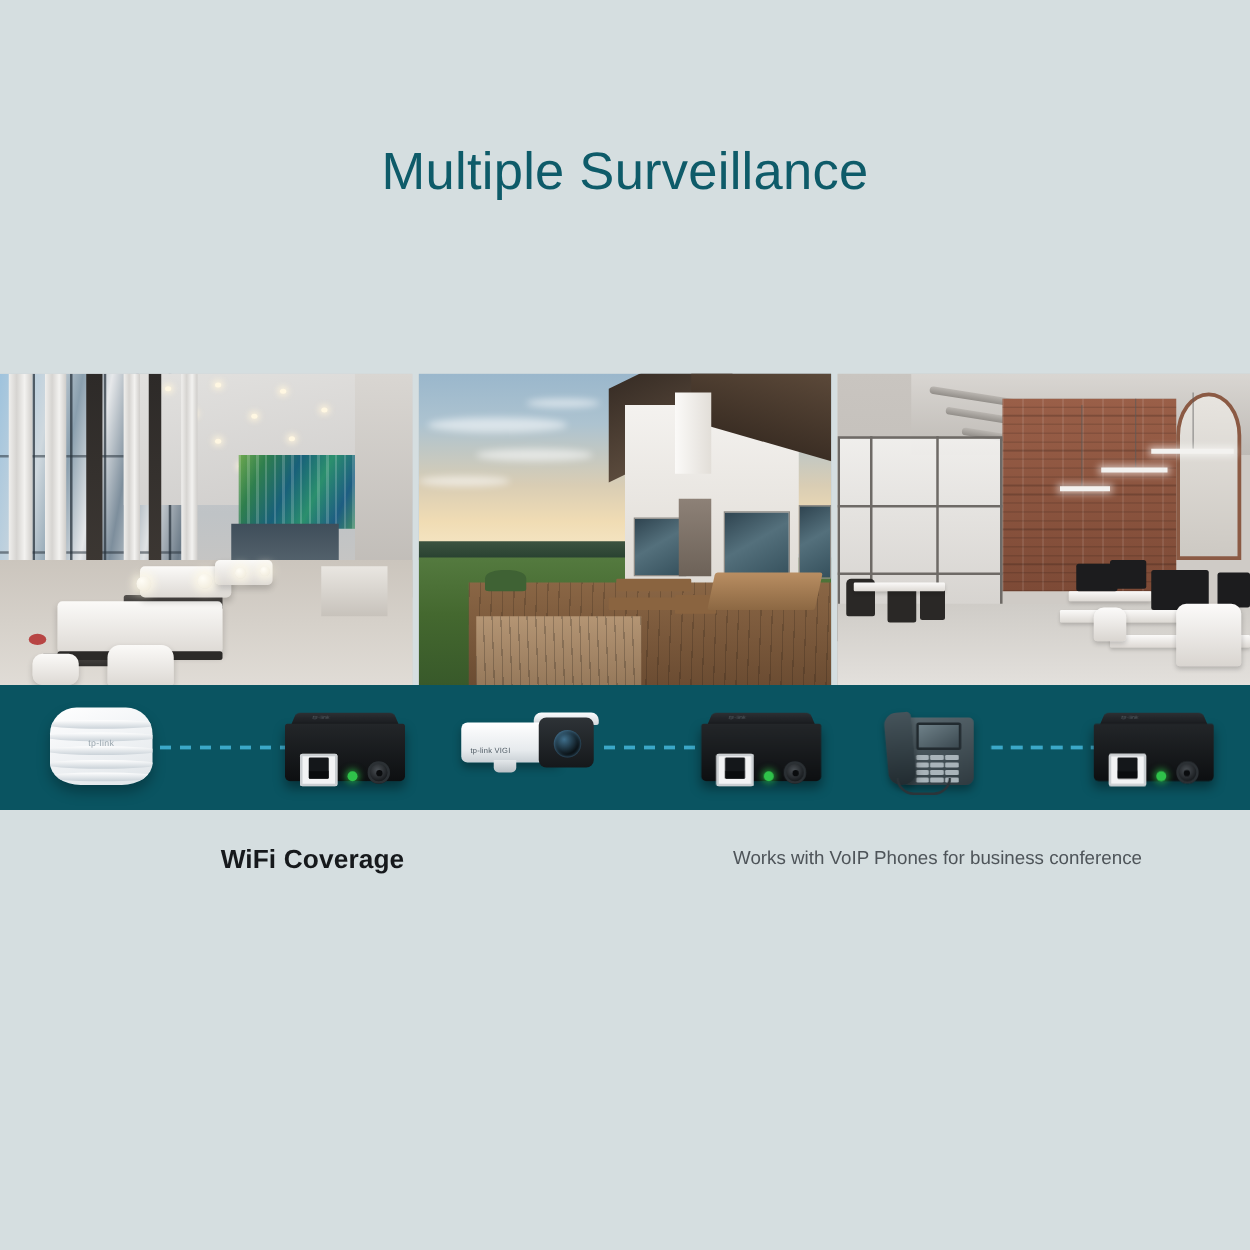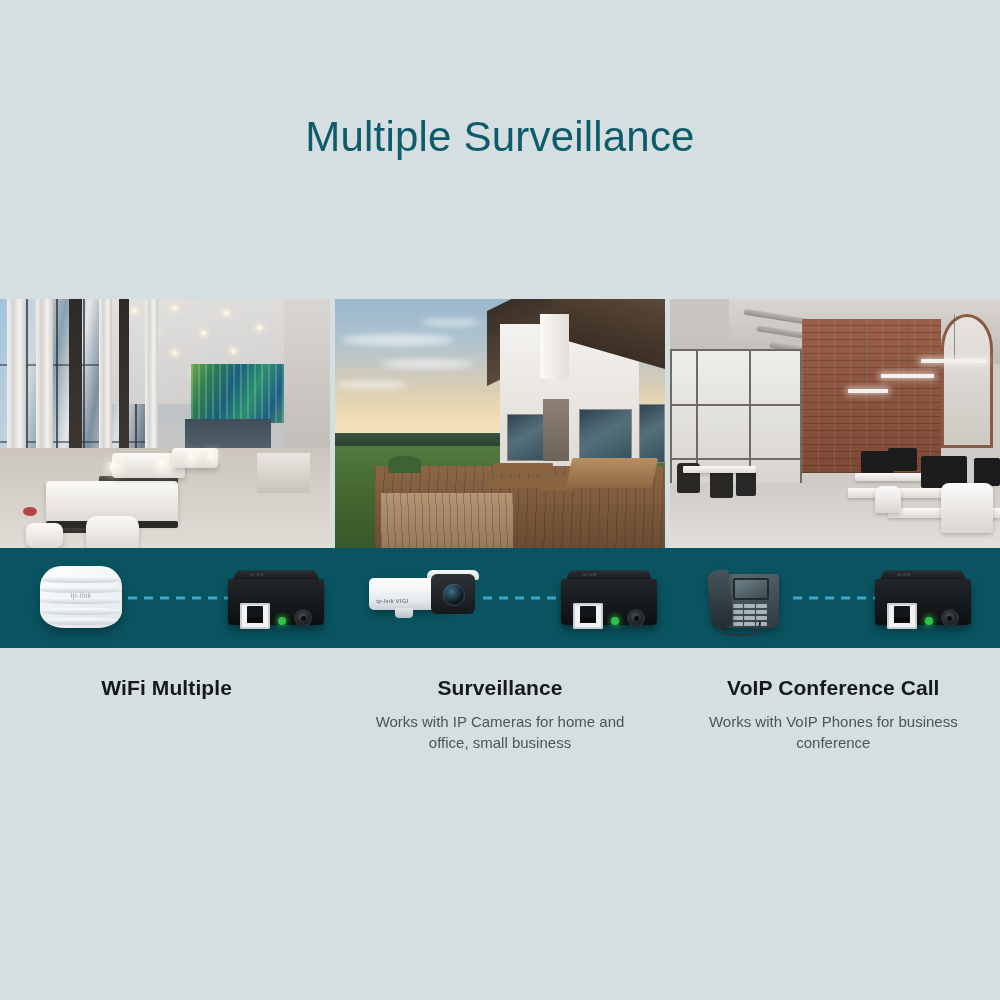--- a/index.html
+++ b/index.html
@@ -604,23 +604,18 @@
         <div class="rj45"></div>
         <div class="led"></div>
         <div class="dc"></div>
       </div>
     </div>
   </div>
 </div>
 
 <div class="captions">
   <div class="caption">
-    <div class="c-title">WiFi Multiple</div>
+    <div class="c-title">WiFi Coverage</div>
   </div>
   <div class="caption">
-    <div class="c-title">Surveillance</div>
-    <div class="c-desc">Works with IP Cameras for home and office, small business</div>
-  </div>
-  <div class="caption">
-    <div class="c-title">VoIP Conference Call</div>
     <div class="c-desc">Works with VoIP Phones for business conference</div>
   </div>
 </div>
 
 </body></html>

